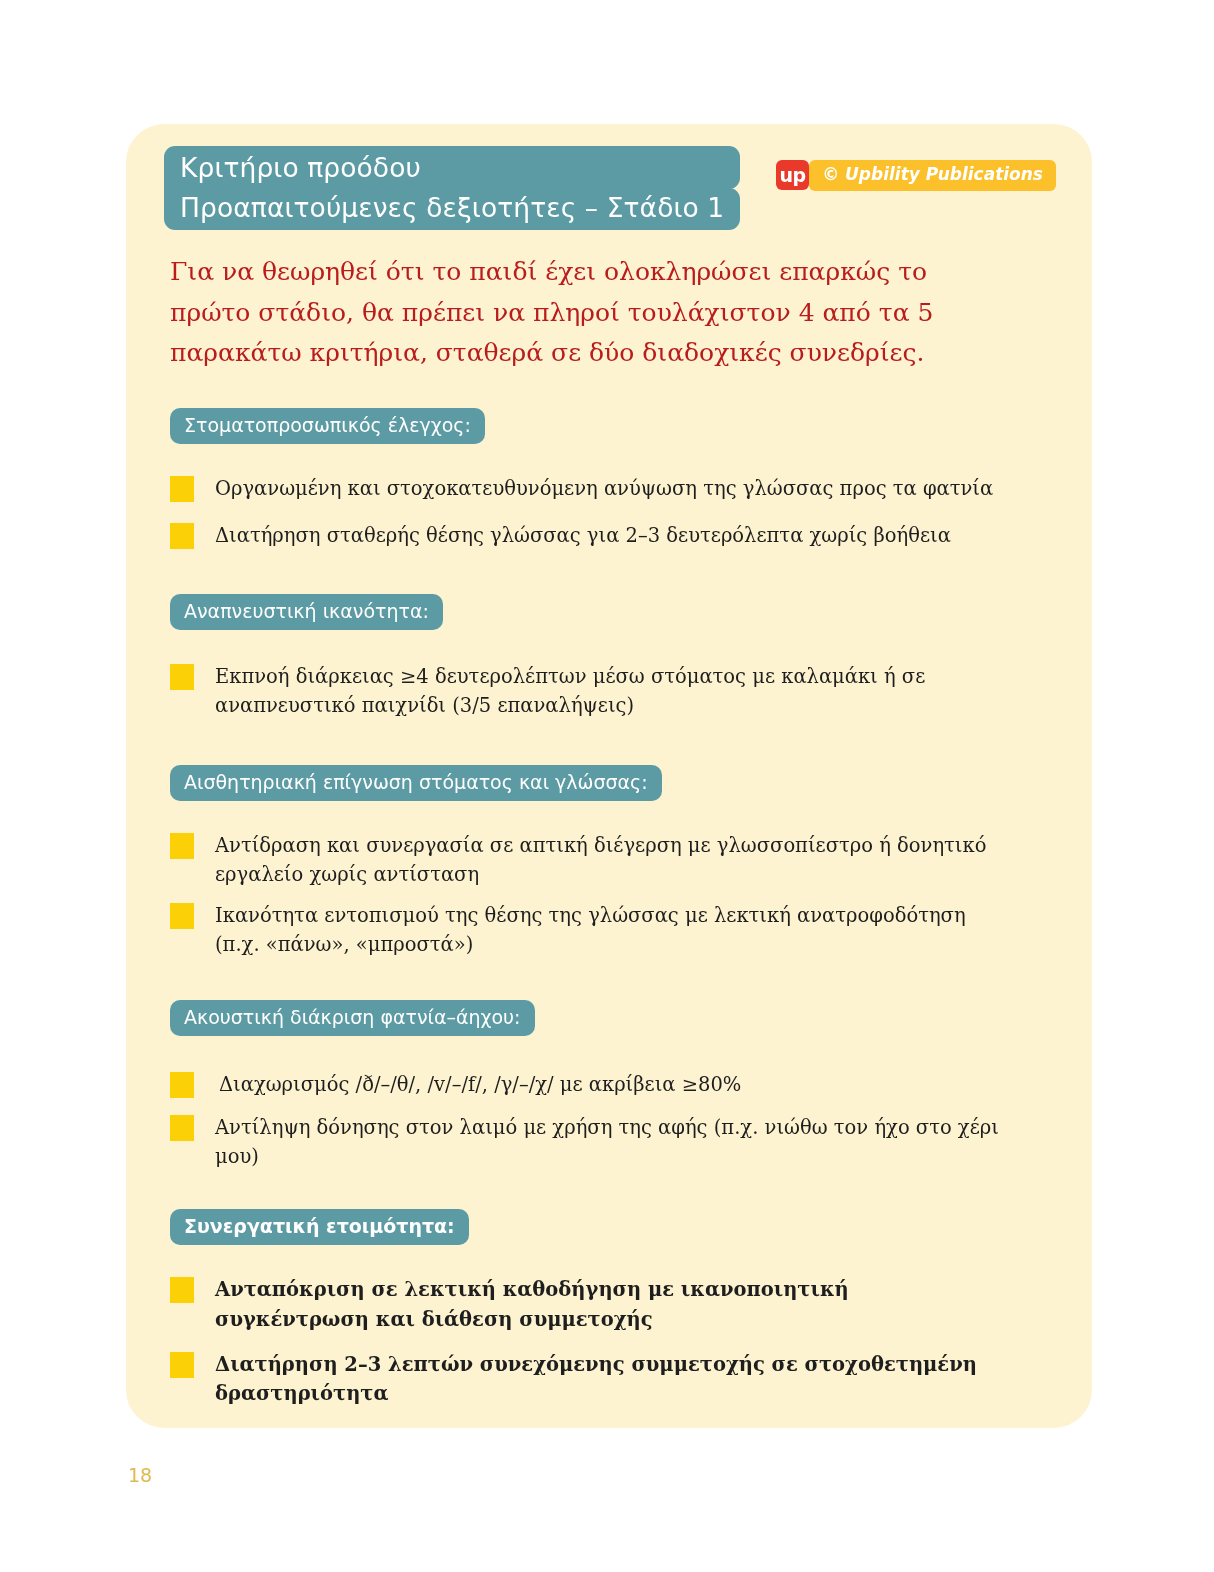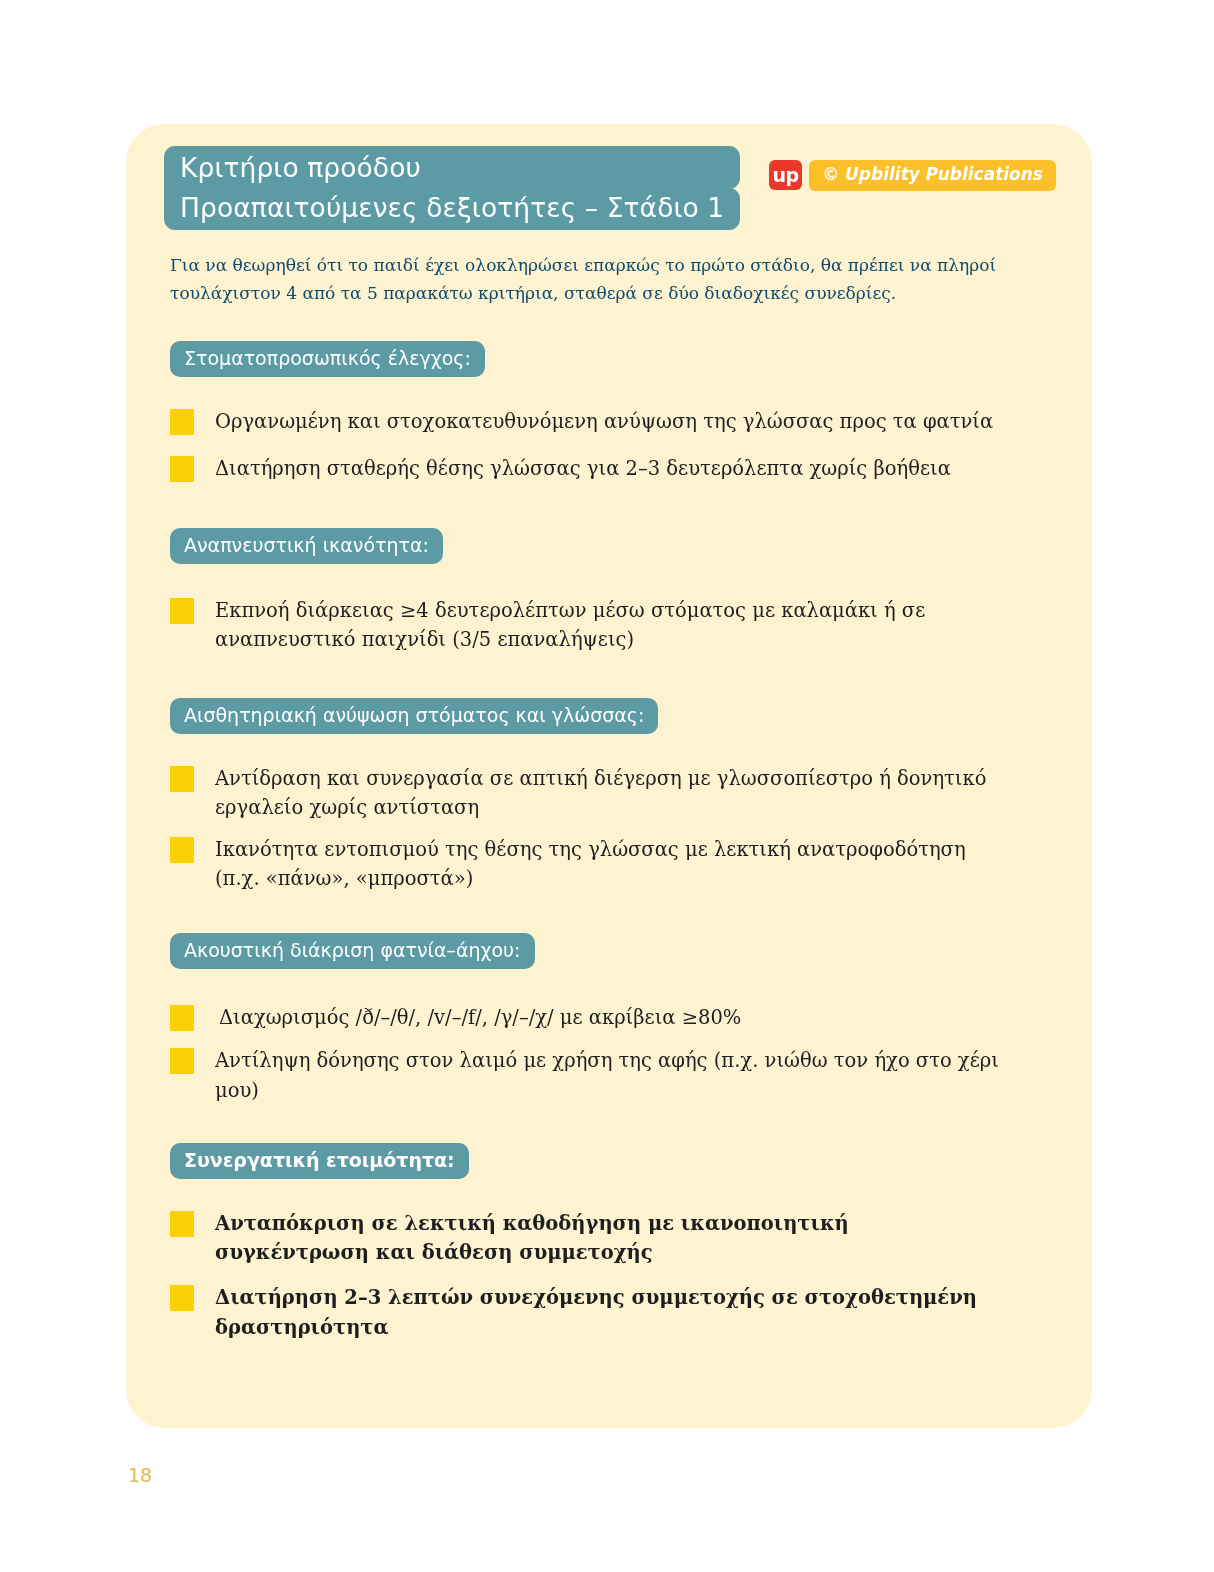--- a/index.html
+++ b/index.html
@@ -63,21 +63,21 @@
     margin-top: -1px;
   }
 
   
   #publisher-badge {
     position: absolute;
     right: 36px;
     top: 36px;
     display: flex;
     align-items: center;
-    gap: 7px;
+    gap: 0;
   }
   #up-logo {
     width: 33px;
     height: 30px;
     background: #e8392b;
     border-radius: 6px;
     color: #ffffff;
     font-size: 19px;
     font-weight: bold;
     line-height: 30px;
@@ -100,23 +100,23 @@
   
   #content {
     position: absolute;
     left: 44px;
     top: 128px;
     right: 30px;
   }
 
   #intro {
     font-family: "DejaVu Serif", "Liberation Serif", serif;
-    font-size: 17px;
+    font-size: 25px;
     line-height: 1.62;
-    color: #0c4a6e;
+    color: #b91c1c;
     width: 830px;
     margin: 0 0 34px 0;
   }
 
   .section {
     margin: 0 0 20px 0;
   }
   .section-header {
     display: inline-block;
     background: #5c9ba4;
@@ -230,21 +230,21 @@
       <div class="section-header">Αναπνευστική ικανότητα:</div>
       <ul class="items">
         <li class="item">
           <span class="bullet"></span>
           <span class="item-text">Εκπνοή διάρκειας ≥4 δευτερολέπτων μέσω στόματος με καλαμάκι ή σε αναπνευστικό παιχνίδι  (3/5 επαναλήψεις)</span>
         </li>
       </ul>
     </div>
 
     <div class="section" id="section-2">
-      <div class="section-header">Αισθητηριακή ανύψωση στόματος και γλώσσας:</div>
+      <div class="section-header">Αισθητηριακή επίγνωση στόματος και γλώσσας:</div>
       <ul class="items">
         <li class="item">
           <span class="bullet"></span>
           <span class="item-text">Αντίδραση και συνεργασία σε απτική διέγερση με γλωσσοπίεστρο ή δονητικό εργαλείο χωρίς αντίσταση</span>
         </li>
         <li class="item">
           <span class="bullet"></span>
           <span class="item-text">Ικανότητα εντοπισμού της θέσης της γλώσσας με λεκτική ανατροφοδότηση (π.χ. «πάνω», «μπροστά»)</span>
         </li>
       </ul>

